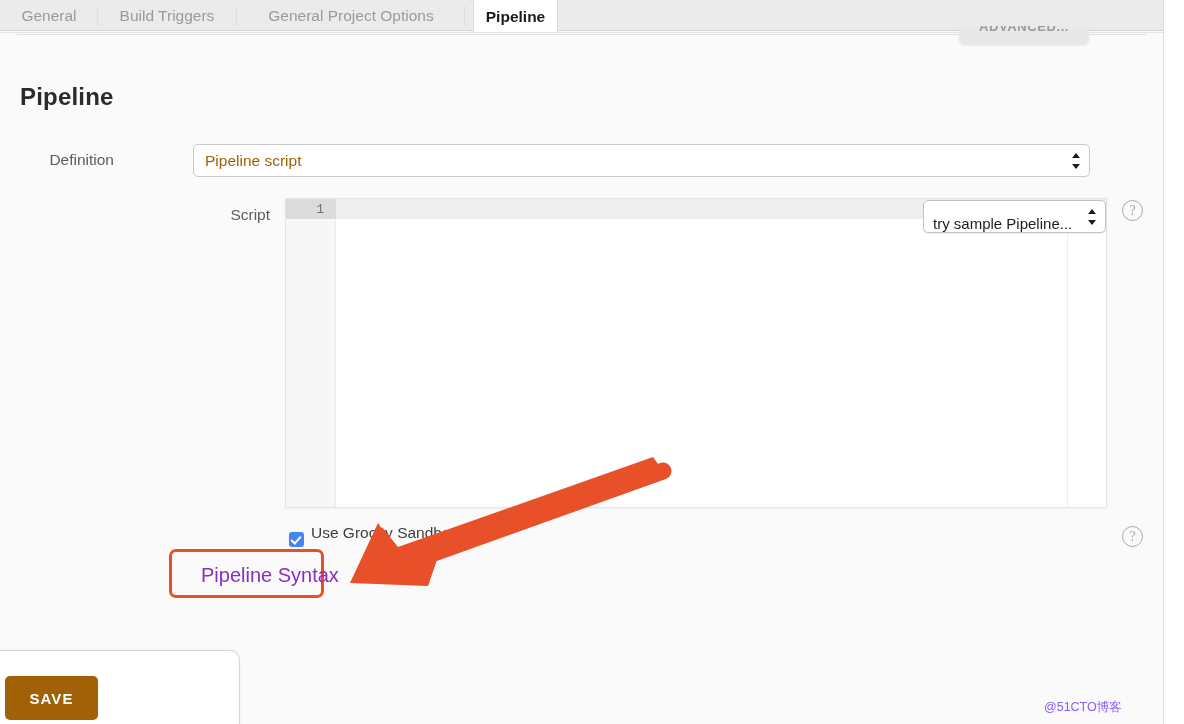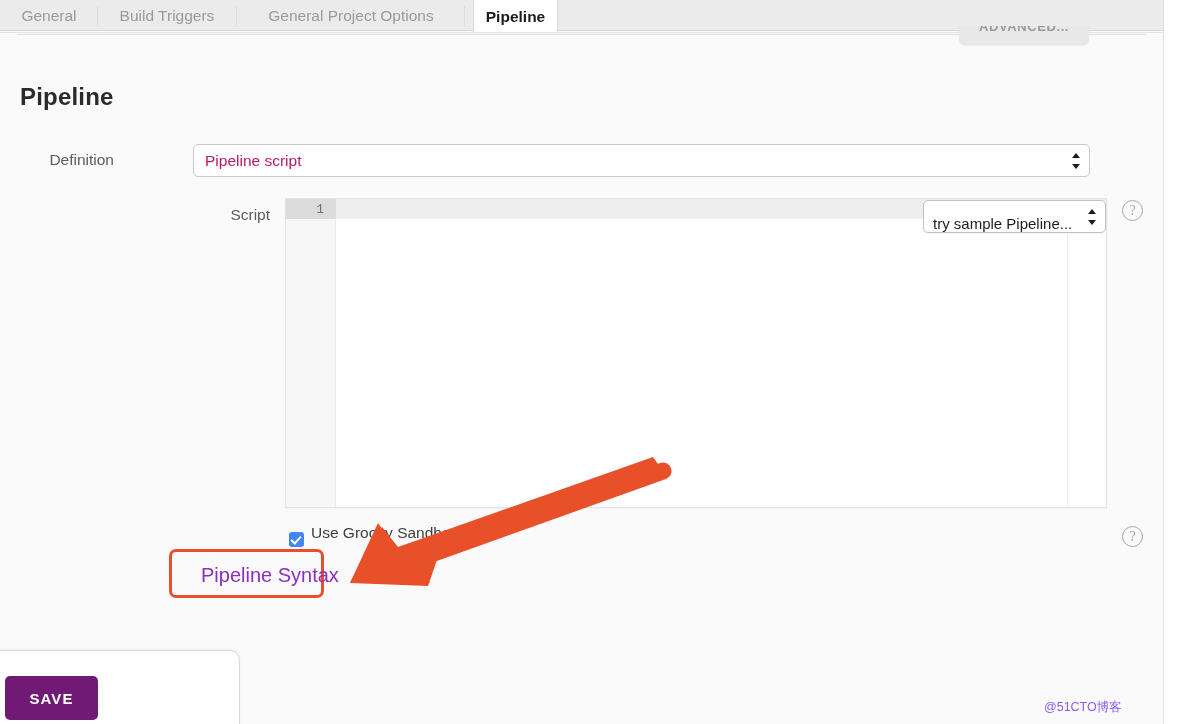--- a/index.html
+++ b/index.html
@@ -98,21 +98,21 @@
   }
   .lbl-definition { left: 0px; top: 151px; width: 114px; }
   .lbl-script     { left: 0px; top: 206px; width: 270px; }
 
   .select-definition {
     position: absolute; left: 193px; top: 144px;
     width: 897px; height: 33px;
     background: #ffffff;
     border: 1px solid #c9c9c9;
     border-radius: 5px;
-    font-size: 15.5px; color: #be185d;
+    font-size: 15.5px; color: #a16207;
     display: flex; align-items: center;
     padding-left: 11px;
     cursor: pointer;
   }
   .spinner {
     position: absolute; right: 9px; top: 50%;
     transform: translateY(-50%);
     width: 9px; height: 16px;
     display: flex; flex-direction: column;
     justify-content: space-between; align-items: center;
@@ -241,21 +241,21 @@
   }
   .btn {
     position: absolute; top: 676px;
     height: 44px;
     border-radius: 5px;
     font-size: 15px; font-weight: bold;
     letter-spacing: 1.1px;
     display: flex; align-items: center; justify-content: center;
     cursor: pointer;
   }
-  .btn-save  { left: 5px; width: 93px; background: #701a75; color: #ffffff; }
+  .btn-save  { left: 5px; width: 93px; background: #a16207; color: #ffffff; }
   .btn-apply { left: 113px; width: 100px; background: #d2dce8; color: #3a3a3a; }
 
   
   .watermark {
     position: absolute; left: 1044px; top: 699px;
     font-size: 12.5px; color: #8b5cf6;
     white-space: nowrap;
   }
 </style>
 </head>

